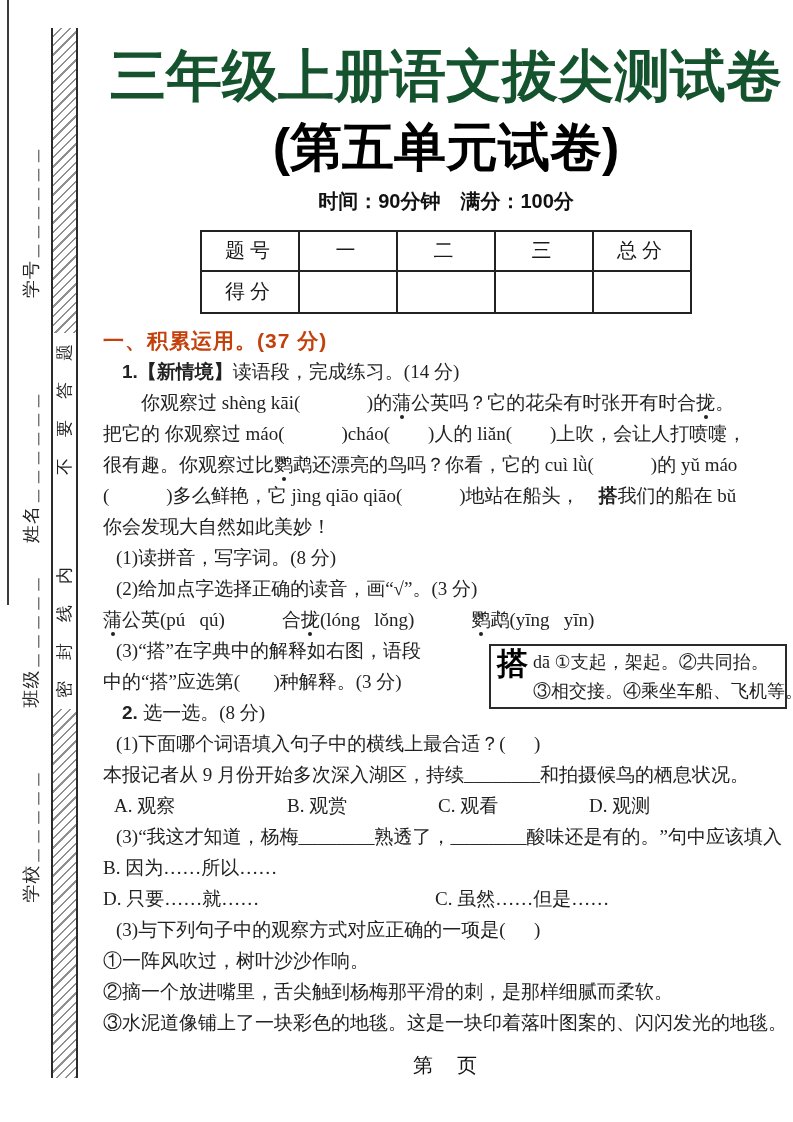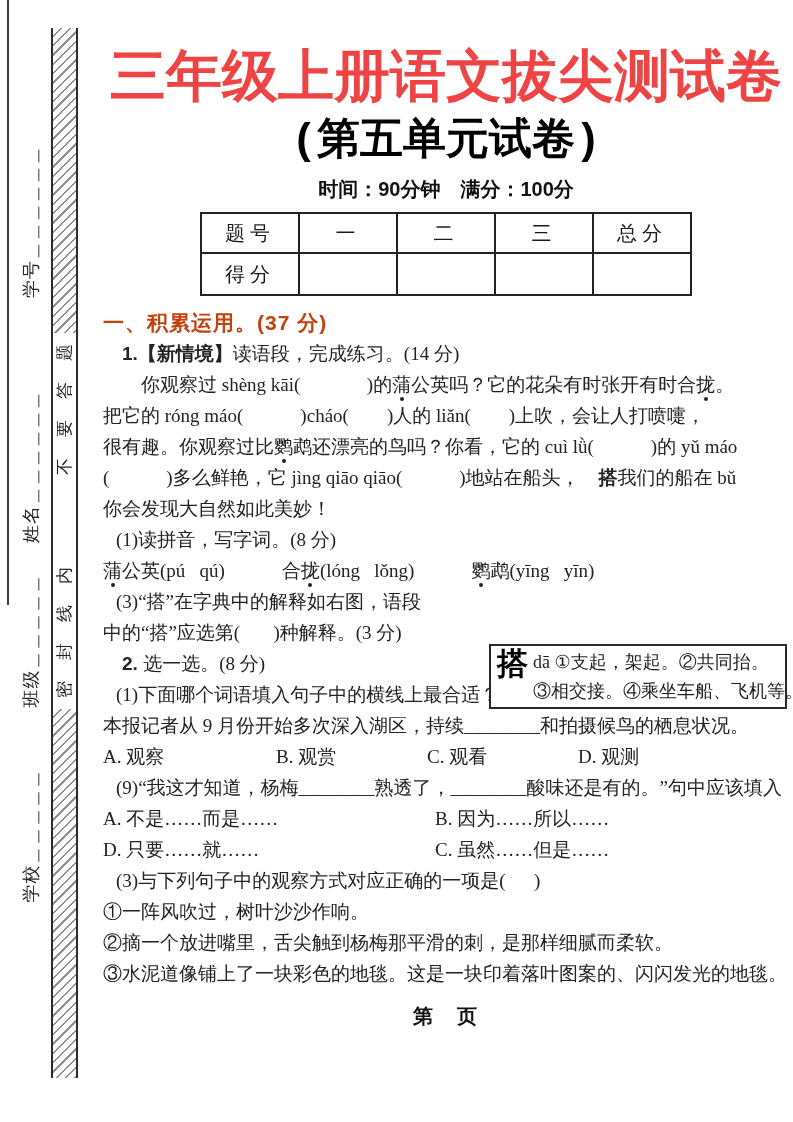--- a/index.html
+++ b/index.html
@@ -41,33 +41,33 @@
     display:block;transform:rotate(-90deg);
     font-size:17px;line-height:1;margin:10.5px 0;color:#222;
     font-family:"Liberation Serif",serif;
   }
   .seal-chars span:nth-child(5){margin-top:82px;}
 
   
   .main{position:absolute;left:103px;top:0;width:686px;}
   .title{
     margin-top:44px;text-align:center;font-family:"Liberation Sans",sans-serif;
-    font-weight:900;font-size:56px;line-height:1.15;color:#ef4444;white-space:nowrap;
+    font-weight:900;font-size:56px;line-height:1.15;color:#14532d;white-space:nowrap;
   }
   .subtitle{
-    margin-top:6px;text-align:center;font-family:Liberation Mono, monospace;
-    font-weight:900;font-size:43px;line-height:1.3;color:#000;
+    margin-top:6px;text-align:center;font-family:Liberation Sans, sans-serif;
+    font-weight:900;font-size:52px;line-height:1.3;color:#000;
   }
   .info{
     margin-top:6px;text-align:center;font-family:"Liberation Sans",sans-serif;
     font-weight:bold;font-size:20px;color:#111;
   }
 
   
-  table.score{border-collapse:collapse;margin:9px auto 0 auto;}
+  table.score{border-collapse:collapse;margin:15px auto 0 auto;}
   table.score td{
     border:2px solid #222;width:94px;height:36px;text-align:center;
     font-size:20px;letter-spacing:5px;color:#1a1a1a;
     font-family:"Liberation Serif",serif;
   }
   table.score tr:nth-child(2) td{height:38px;}
 
   
   .content{margin-top:11px;font-size:19px;color:#222;}
   .line,.rline{height:31px;line-height:31px;white-space:pre;}
@@ -77,40 +77,40 @@
     font-size:21px;color:#c2410c;letter-spacing:1px;
   }
   .sub{padding-left:13px;}
   .emdot{position:relative;}
   .emdot::after{
     content:"";position:absolute;left:50%;bottom:-6px;transform:translateX(-50%);
     width:4px;height:4px;border-radius:50%;background:#222;
   }
   .opt-row{display:flex;}
   .opt-row span{display:block;white-space:pre;}
-  .opt4 span:nth-child(1){width:173px;}
+  .opt4 span:nth-child(1){width:173px;margin-left:11px;}
   .opt4 span:nth-child(2){width:151px;}
   .opt4 span:nth-child(3){width:151px;}
   .opt2 span:nth-child(1){width:332px;}
 
   
   .dict-box{
     position:absolute;left:489px;top:644px;width:298px;height:65px;
     border:2px solid #2a2a2a;box-sizing:border-box;padding:2px 6px 0 6px;
     font-size:18px;line-height:29px;color:#1d1d1d;white-space:nowrap;
     font-family:"Liberation Serif",serif;background:#fff;
   }
   .dict-char{
     float:left;font-family:"Liberation Sans",sans-serif;font-weight:bold;
     font-size:31px;line-height:32px;margin-right:5px;color:#000;
   }
 
   .footer{
     margin-top:14px;text-align:center;font-family:"Liberation Sans",sans-serif;
-    font-weight:bold;font-size:20px;letter-spacing:2px;color:#111;
+    font-weight:normal;font-size:20px;letter-spacing:2px;color:#111;
   }
 </style>
 </head>
 <body>
 
 <div class="page">
 
   <div class="edge-line"></div>
 
   <div class="side-field" id="field-0">学号＿＿＿＿＿＿</div>
@@ -160,47 +160,47 @@
 
     <div class="content">
 
       <div class="line sec-heading">一、积累运用。(37 分)</div>
 
       <div>
           <div class="rline"><span class="bold">1.【新情境】</span><span>读语段，完成练习。(14 分)</span></div>
         </div>
       <div>
           <div class="rline"><span>　　你观察过 shèng kāi(              )的</span><span class="emdot">蒲</span><span>公英吗？它的花朵有时张开有时合</span><span class="emdot">拢</span><span>。</span></div>
-          <div class="rline"><span>把它的 róng máo(            )cháo(        )人的 liǎn(        )上吹，会让人打喷嚏，</span></div>
+          <div class="rline"><span>把它的 你观察过 máo(            )cháo(        )人的 liǎn(        )上吹，会让人打喷嚏，</span></div>
           <div class="rline"><span>很有趣。你观察过比</span><span class="emdot">鹦</span><span>鹉还漂亮的鸟吗？你看，它的 cuì lǜ(            )的 yǔ máo</span></div>
           <div class="rline"><span>(            )多么鲜艳，它 jìng qiāo qiāo(            )地站在船头，</span><span class="bold">搭</span><span>我们的船在 bǔ</span></div>
           <div class="rline"><span>你会发现大自然如此美妙！</span></div>
         </div>
 
       <div class="line sub">(1)读拼音，写字词。(8 分)</div>
+      <div class="line sub">(2)给加点字选择正确的读音，画“√”。(3 分)</div>
       <div>
           <div class="rline"><span class="emdot">蒲</span><span>公英(pú   qú)　　　合</span><span class="emdot">拢</span><span>(lóng   lǒng)　　　</span><span class="emdot">鹦</span><span>鹉(yīng   yīn)</span></div>
         </div>
       <div class="line sub">(3)“搭”在字典中的解释如右图，语段</div>
       <div class="line">中的“搭”应选第(       )种解释。(3 分)</div>
 
       <div>
           <div class="rline"><span class="bold">2. </span><span>选一选。(8 分)</span></div>
         </div>
       <div class="line sub">(1)下面哪个词语填入句子中的横线上最合适？(      )</div>
       <div class="line">本报记者从 9 月份开始多次深入湖区，持续________和拍摄候鸟的栖息状况。</div>
       <div class="line opt-row opt4">
         <span>A. 观察</span>
         <span>B. 观赏</span>
         <span>C. 观看</span>
         <span>D. 观测</span>
       </div>
-      <div class="line sub">(9)“我这才知道，杨梅________熟透了，________酸味还是有的。”句中应该填入</div>
+      <div class="line sub">(3)“我这才知道，杨梅________熟透了，________酸味还是有的。”句中应该填入</div>
       <div class="line opt-row opt2">
-        <span>A. 不是……而是……</span>
         <span>B. 因为……所以……</span>
       </div>
       <div class="line opt-row opt2">
         <span>D. 只要……就……</span>
         <span>C. 虽然……但是……</span>
       </div>
       <div class="line sub">(3)与下列句子中的观察方式对应正确的一项是(      )</div>
       <div class="line">①一阵风吹过，树叶沙沙作响。</div>
       <div class="line">②摘一个放进嘴里，舌尖触到杨梅那平滑的刺，是那样细腻而柔软。</div>
       <div class="line">③水泥道像铺上了一块彩色的地毯。这是一块印着落叶图案的、闪闪发光的地毯。</div>

